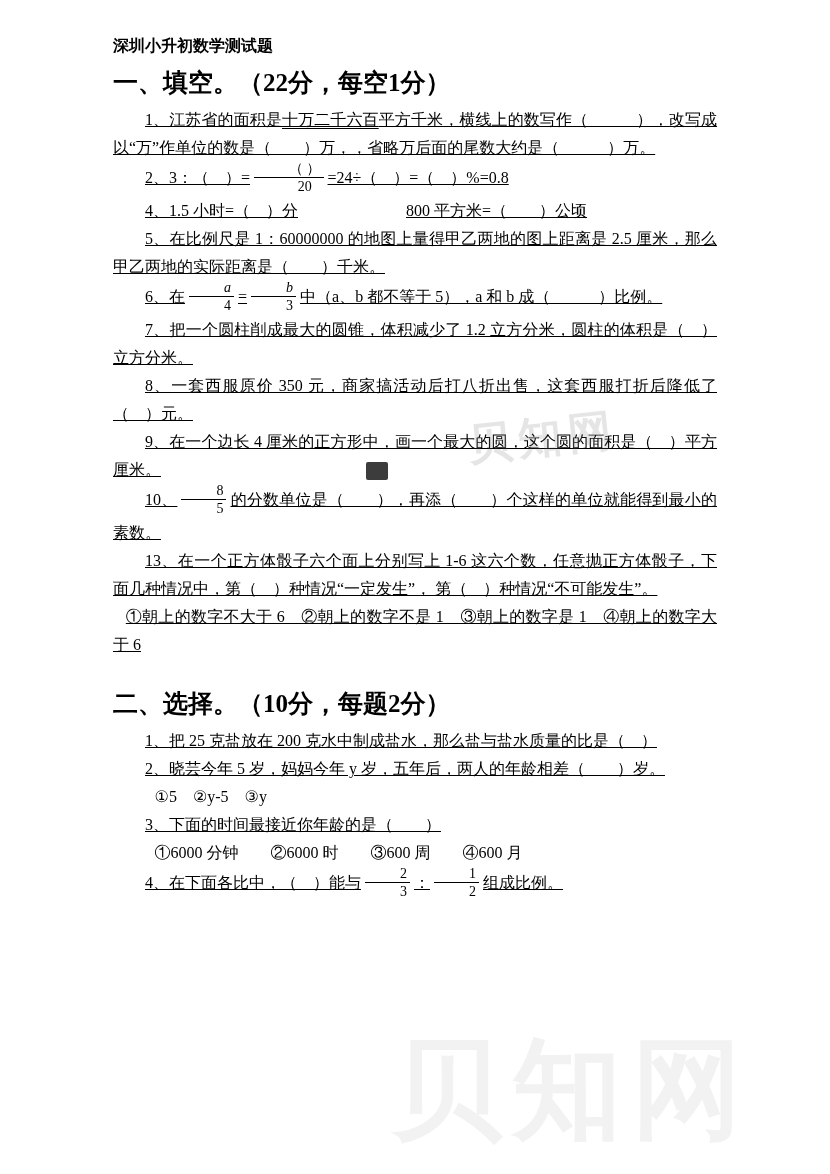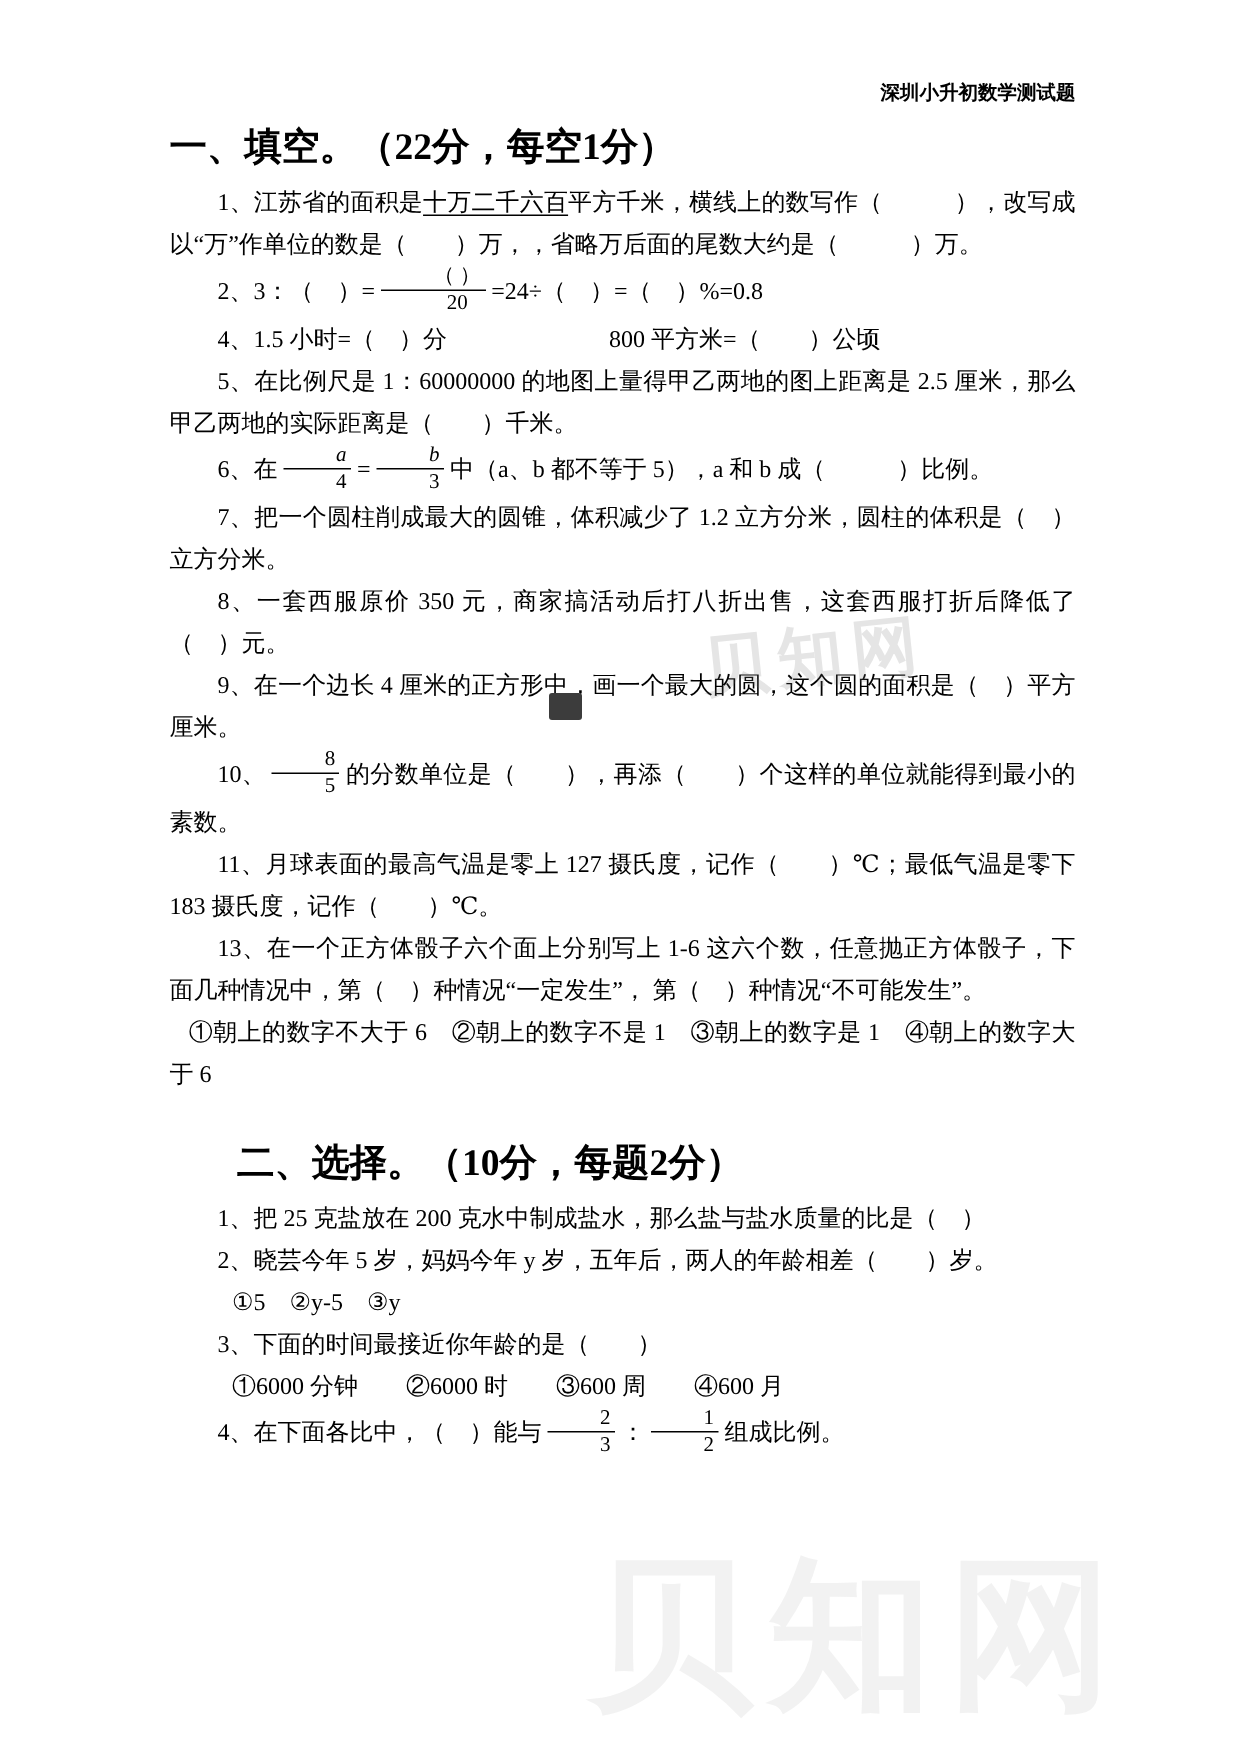--- a/index.html
+++ b/index.html
@@ -8,29 +8,29 @@
     width:830px;height:1174px;
     margin:0 auto;
     background:#ffffff;
     box-sizing:border-box;
     padding:32px 113px 0 113px;
     font-family:"Liberation Serif","DejaVu Serif",serif;
     font-size:16px;line-height:28px;color:#000;
     overflow:hidden;
   }
   .title{
-    text-align:right;font-weight:bold;font-size:13px;
-    margin:16px 0 10px 0;
+    text-align:left;font-weight:bold;font-size:16px;
+    margin:0 0 10px 0;
   }
   .sec-heading{
     font-weight:bold;font-size:25px;line-height:26px;
     margin:8px 0 10px 0;
   }
-  .sec2-heading{margin-top:32px;margin-left:45px;}
-  p.q{margin:0;text-indent:2em;text-align:justify;}
+  .sec2-heading{margin-top:32px;}
+  p.q{margin:0;text-indent:2em;text-align:justify;text-decoration:underline;}
   p.q3{text-indent:2.3em;}
   p.opts12{text-indent:0.8em;}
   p.opts{margin:0;text-indent:2.6em;}
   .gap-right{margin-left:108px;}
   .ul{text-decoration:underline;text-underline-offset:3px;}
   .frac{
     display:inline-flex;flex-direction:column;align-items:center;
     vertical-align:middle;line-height:17px;font-size:14px;
     margin:0 4px;position:relative;top:-2px;
   }
@@ -87,21 +87,20 @@
 
   <p class="q">8、一套西服原价 350 元，商家搞活动后打八折出售，这套西服打折后降低了（　）元。</p>
 
   <p class="q">9、在一个边长 4 厘米的正方形中，画一个最大的圆，这个圆的面积是（　）平方厘米。</p>
 
   <p class="q"><span>10、</span><span class="frac">
         <span class="num">8</span>
         <span class="den">5</span>
       </span><span>的分数单位是（　　），再添（　　）个这样的单位就能得到最小的素数。</span></p>
 
-  <p class="q">11、月球表面的最高气温是零上 127 摄氏度，记作（　　）℃；最低气温是零下 183 摄氏度，记作（　　）℃。</p>
 
   <p class="q">13、在一个正方体骰子六个面上分别写上 1-6 这六个数，任意抛正方体骰子，下面几种情况中，第（　）种情况“一定发生”，  第（　）种情况“不可能发生”。</p>
 
   <p class="q opts12">①朝上的数字不大于 6　②朝上的数字不是 1　③朝上的数字是 1　④朝上的数字大于 6</p>
 
   <div class="sec-heading sec2-heading">二、选择。（10分，每题2分）</div>
 
   <p class="q">1、把 25 克盐放在 200 克水中制成盐水，那么盐与盐水质量的比是（　）</p>
 
   <p class="q">2、晓芸今年 5 岁，妈妈今年 y 岁，五年后，两人的年龄相差（　　）岁。</p>

